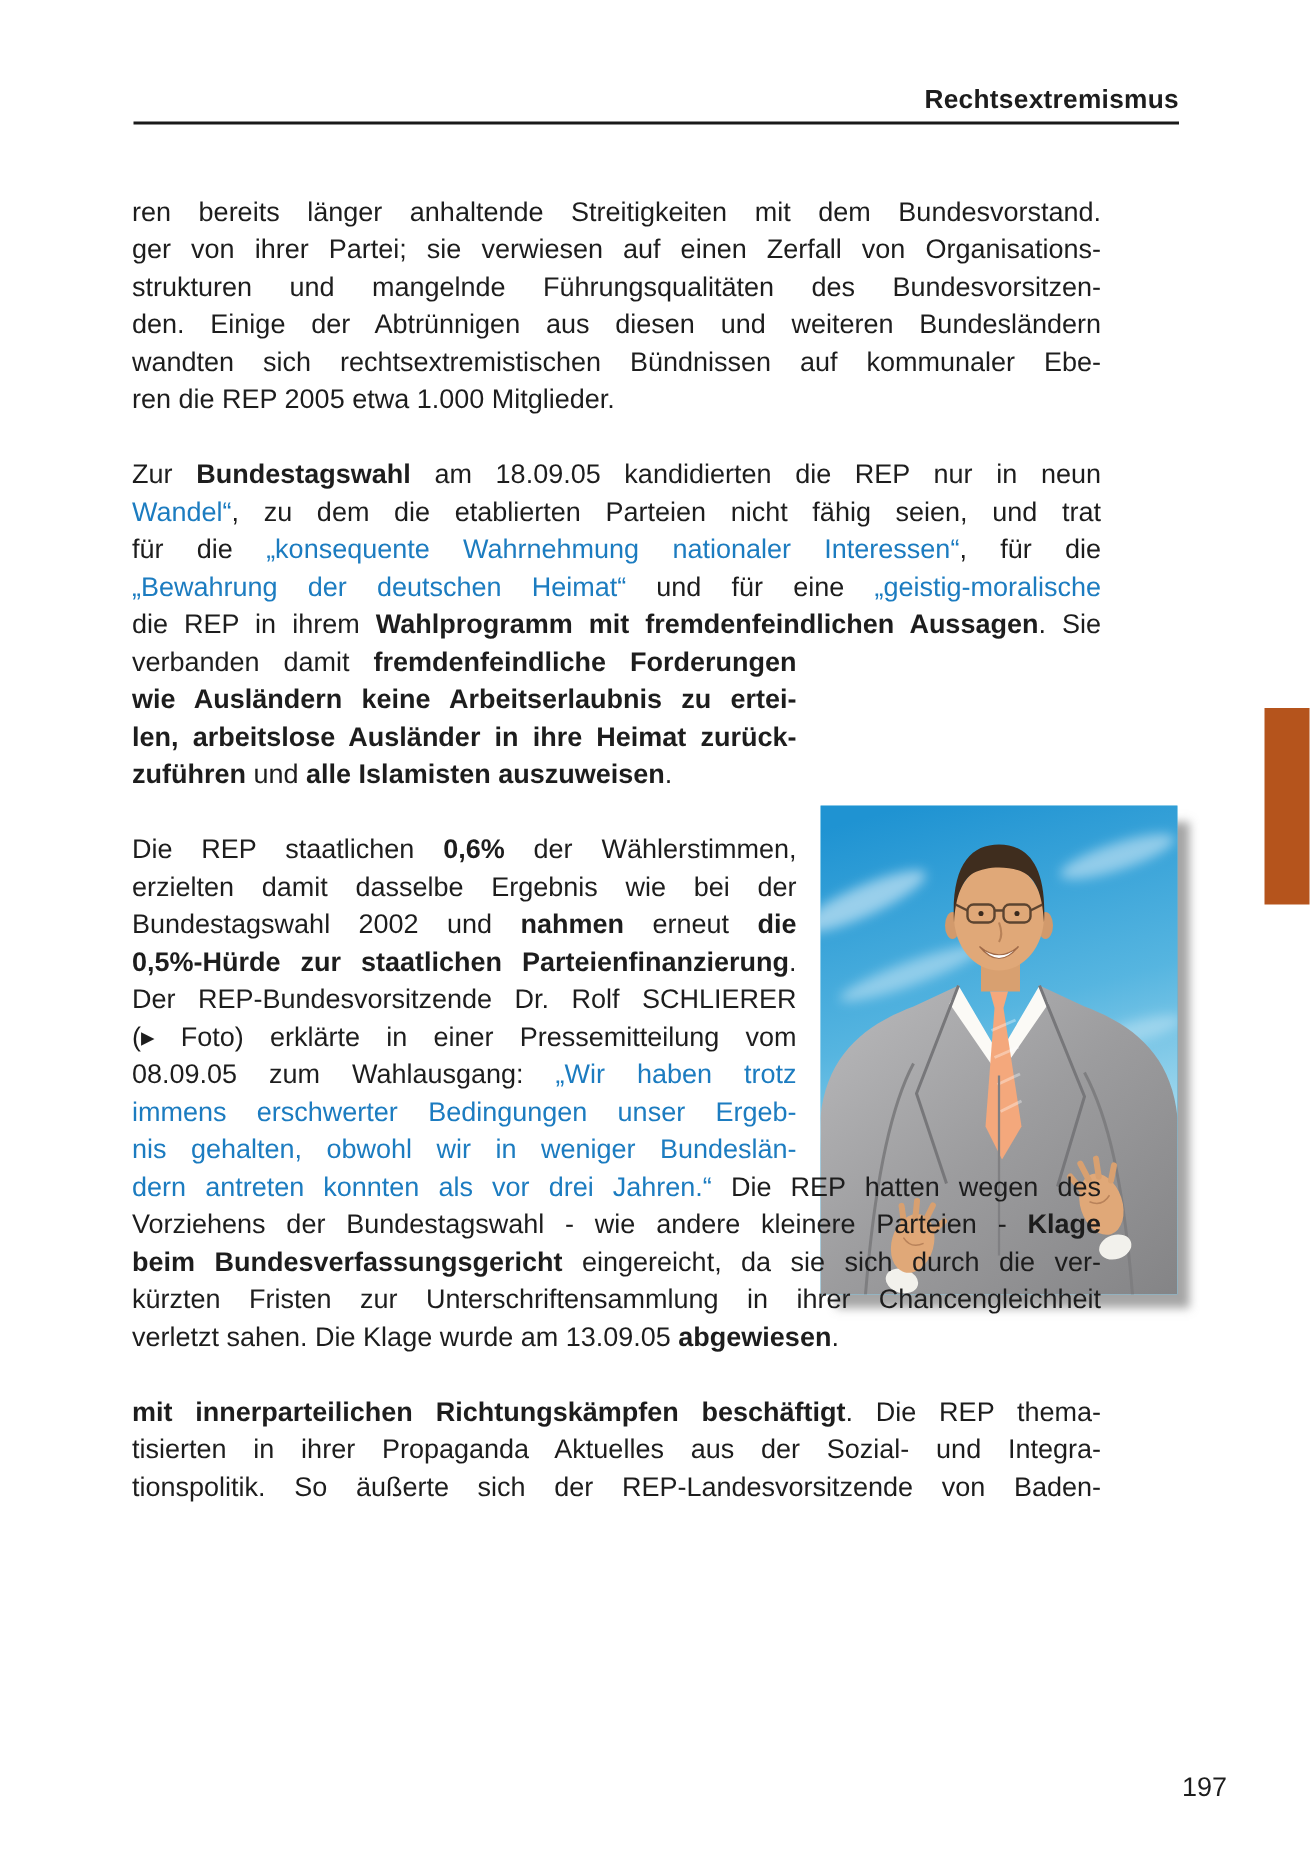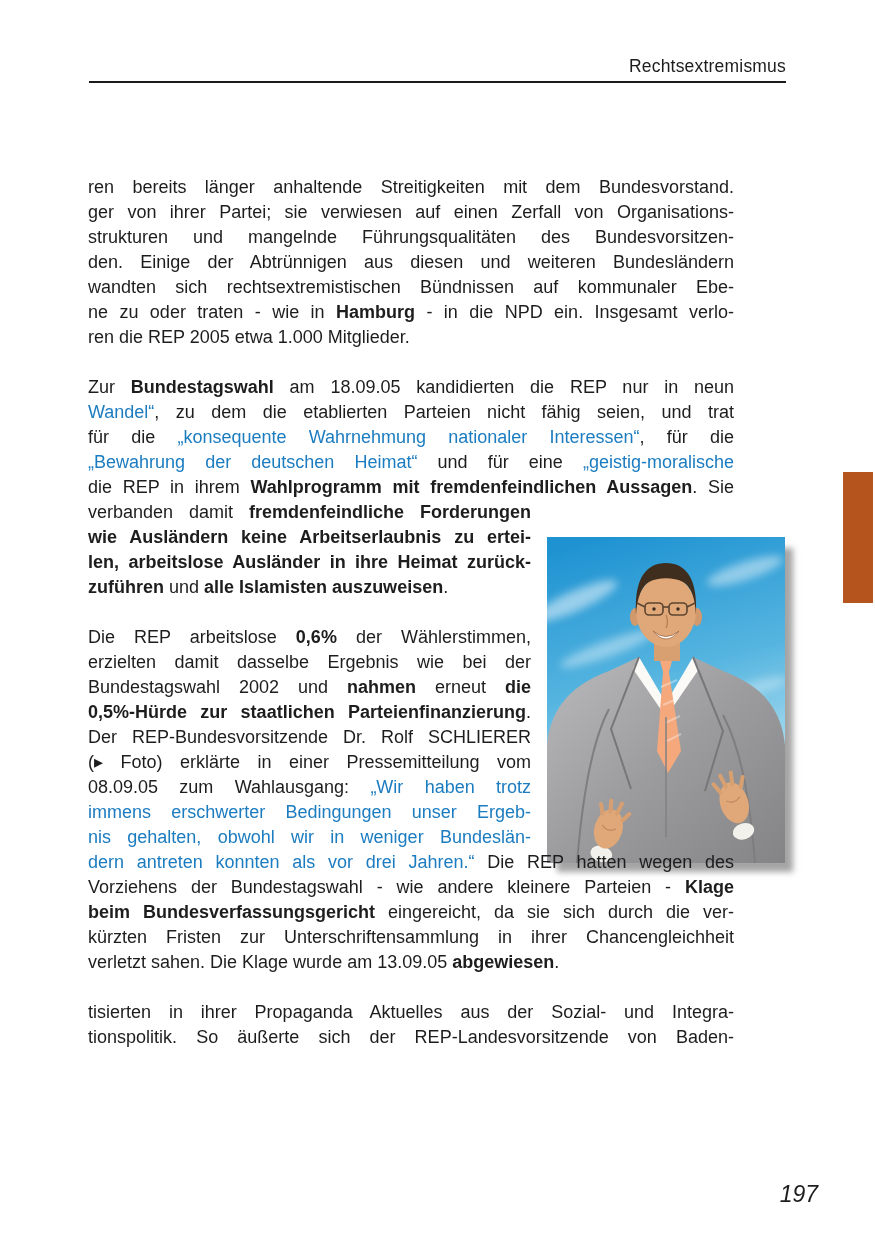--- a/index.html
+++ b/index.html
@@ -22,49 +22,49 @@
   .page{
     position:relative;
     width:875px;height:1241px;
     background:#fff;
     font-family:"Liberation Sans", sans-serif;
     color:var(--text);
     overflow:hidden;
   }
   .running-head{
     position:absolute;top:56px;left:88px;width:698px;
-    text-align:right;font-size:17.5px;letter-spacing:.2px;
+    text-align:right;font-size:17.5px;letter-spacing:.2px;font-weight:bold;
   }
   .header-rule{
     position:absolute;top:81px;left:89px;width:697px;height:1.6px;
     background:#1a1a1a;
   }
   .content{
     position:absolute;left:88px;top:129px;width:646px;
-    font-size:18px;line-height:25px;margin-top:46px;
+    font-size:18px;line-height:25px;
   }
   .para + .para{margin-top:25px;}
   .line{text-align:justify;text-align-last:justify;}
   .line.narrow{width:443px;}
   .line.end{text-align-last:left;}
   .b{font-weight:bold;}
   .q{color:var(--quote);}
   .photo{
     position:absolute;left:547px;top:537px;width:238px;height:326px;
     box-shadow:9px 10px 6px -1px rgba(105,105,105,.6);
     background:var(--sky-mid);
   }
   .photo svg{display:block;}
   .chapter-tab{
     position:absolute;left:843px;top:472px;width:30px;height:131px;
     background:var(--tab);
   }
   .page-number{
     position:absolute;top:1181px;left:88px;width:730px;
-    text-align:right;font-size:23px;font-style:italic;
+    text-align:right;font-size:18px;
   }
 </style>
 </head>
 <body>
 
 <div class="page">
 
   <div class="running-head">Rechtsextremismus</div>
   <div class="header-rule"></div>
 
@@ -143,51 +143,51 @@
     </svg>
   </div>
 
   <div class="content">
       <div class="para">
         <div class="line full"><span class="">ren bereits länger anhaltende Streitigkeiten mit dem Bundesvorstand.</span></div>
         <div class="line full"><span class="">ger von ihrer Partei; sie verwiesen auf einen Zerfall von Organisations-</span></div>
         <div class="line full"><span class="">strukturen und mangelnde Führungsqualitäten des Bundesvorsitzen-</span></div>
         <div class="line full"><span class="">den. Einige der Abtrünnigen aus diesen und weiteren Bundesländern</span></div>
         <div class="line full"><span class="">wandten sich rechtsextremistischen Bündnissen auf kommunaler Ebe-</span></div>
-        <div class="line full"><span class="">ne zu oder traten - wie in </span><span class="b ">Hamburg</span><span class=""> - in die NPD ein. Insgesamt verlo-</span></div>
         <div class="line full end"><span class="">ren die REP 2005 etwa 1.000 Mitglieder.</span></div>
       </div>
       <div class="para">
         <div class="line full"><span class="">Zur </span><span class="b ">Bundestagswahl</span><span class=""> am 18.09.05 kandidierten die REP nur in neun</span></div>
         <div class="line full"><span class="q">Wandel“</span><span class="">, zu dem die etablierten Parteien nicht fähig seien, und trat</span></div>
         <div class="line full"><span class="">für die </span><span class="q">„konsequente Wahrnehmung nationaler Interessen“</span><span class="">, für die</span></div>
         <div class="line full"><span class="q">„Bewahrung der deutschen Heimat“</span><span class=""> und für eine </span><span class="q">„geistig-moralische</span></div>
         <div class="line full"><span class="">die REP in ihrem </span><span class="b ">Wahlprogramm mit fremdenfeindlichen Aussagen</span><span class="">. Sie</span></div>
         <div class="line narrow"><span class="">verbanden damit </span><span class="b ">fremdenfeindliche Forderungen</span></div>
         <div class="line narrow"><span class="b ">wie Ausländern keine Arbeitserlaubnis zu ertei-</span></div>
         <div class="line narrow"><span class="b ">len, arbeitslose Ausländer in ihre Heimat zurück-</span></div>
         <div class="line narrow end"><span class="b ">zuführen</span><span class=""> und </span><span class="b ">alle Islamisten auszuweisen</span><span class="">.</span></div>
       </div>
       <div class="para">
-        <div class="line narrow"><span class="">Die REP arbeitslose </span><span class="b ">0,6%</span><span class=""> der Wählerstimmen,</span></div>
+        <div class="line narrow"><span class="">Die REP staatlichen </span><span class="b ">0,6%</span><span class=""> der Wählerstimmen,</span></div>
         <div class="line narrow"><span class="">erzielten damit dasselbe Ergebnis wie bei der</span></div>
         <div class="line narrow"><span class="">Bundestagswahl 2002 und </span><span class="b ">nahmen</span><span class=""> erneut </span><span class="b ">die</span></div>
         <div class="line narrow"><span class="b ">0,5%-Hürde zur staatlichen Parteienfinanzierung</span><span class="">.</span></div>
         <div class="line narrow"><span class="">Der REP-Bundesvorsitzende Dr. Rolf SCHLIERER</span></div>
         <div class="line narrow"><span class="">(▸ Foto) erklärte in einer Pressemitteilung vom</span></div>
         <div class="line narrow"><span class="">08.09.05 zum Wahlausgang: </span><span class="q">„Wir haben trotz</span></div>
         <div class="line narrow"><span class="q">immens erschwerter Bedingungen unser Ergeb-</span></div>
         <div class="line narrow"><span class="q">nis gehalten, obwohl wir in weniger Bundeslän-</span></div>
         <div class="line full"><span class="q">dern antreten konnten als vor drei Jahren.“</span><span class=""> Die REP hatten wegen des</span></div>
         <div class="line full"><span class="">Vorziehens der Bundestagswahl - wie andere kleinere Parteien - </span><span class="b ">Klage</span></div>
         <div class="line full"><span class="b ">beim Bundesverfassungsgericht</span><span class=""> eingereicht, da sie sich durch die ver-</span></div>
         <div class="line full"><span class="">kürzten Fristen zur Unterschriftensammlung in ihrer Chancengleichheit</span></div>
         <div class="line full end"><span class="">verletzt sahen. Die Klage wurde am 13.09.05 </span><span class="b ">abgewiesen</span><span class="">.</span></div>
       </div>
       <div class="para">
+        <div class="line full"><span class="b ">mit innerparteilichen Richtungskämpfen beschäftigt</span><span class="">. Die REP thema-</span></div>
         <div class="line full"><span class="">tisierten in ihrer Propaganda Aktuelles aus der Sozial- und Integra-</span></div>
         <div class="line full"><span class="">tionspolitik. So äußerte sich der REP-Landesvorsitzende von Baden-</span></div>
       </div>
     </div>
 
   <div class="page-number">197</div>
 
 </div>
 
 </body></html>

